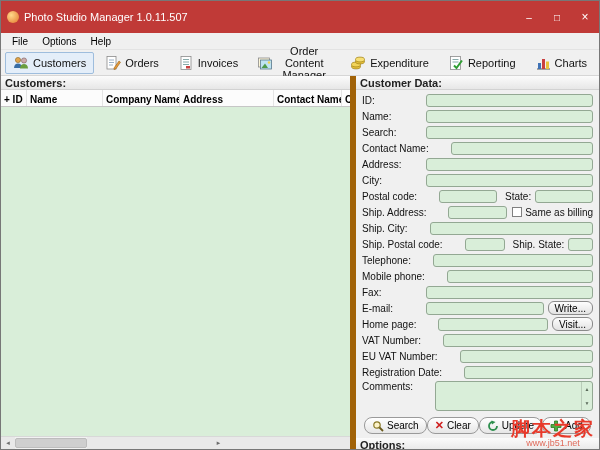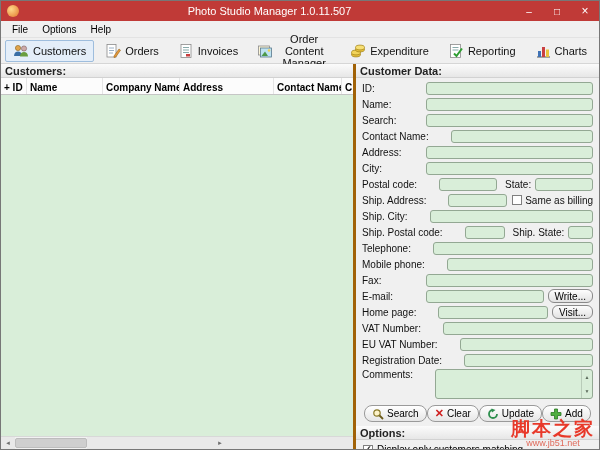--- a/index.html
+++ b/index.html
@@ -1,39 +1,39 @@
 <!DOCTYPE html>
 <html><head>
 <meta charset="utf-8">
 <style>
   * { margin:0; padding:0; box-sizing:border-box; }
   html,body { width:600px; height:450px; font-family:"Liberation Sans", sans-serif; background:#fff; }
   .window { width:600px; height:450px; border:1px solid #777; display:flex; flex-direction:column; background:#f0f0f0; position:relative; overflow:hidden; }
 
   
-  .titlebar { height:20px; background:#c03a37; display:flex; align-items:center; color:#fff; font-size:11px; flex:0 0 auto;text-align:center; }
+  .titlebar { height:32px; background:#c03a37; display:flex; align-items:center; color:#fff; font-size:11px; flex:0 0 auto; }
   .app-icon { width:12px; height:12px; border-radius:50%; background:radial-gradient(circle at 35% 35%, #ffd98a, #e2762b); margin:0 5px 0 6px; flex:0 0 auto; }
   .title-text { flex:1; white-space:nowrap; overflow:hidden; }
   .win-controls { display:flex; height:100%; }
   .win-btn { width:28px; display:flex; align-items:center; justify-content:center; font-size:10px; color:#fff; }
   .win-btn.close { font-size:12px; }
 
   
   .menubar { height:17px; background:#f0f0f0; display:flex; align-items:center; padding-left:4px; font-size:10px; border-bottom:1px solid #e3e3e3; flex:0 0 auto; }
   .menu-item { padding:1px 7px; }
 
   
   .toolbar { height:26px; background:#f0f0f0; display:flex; align-items:center; padding:1px 4px; gap:3px; border-bottom:1px solid #d6d6d6; flex:0 0 auto; }
   .tbtn { display:flex; align-items:center; gap:4px; height:22px; padding:0 7px; font-size:11px; color:#111; border:1px solid transparent; border-radius:2px; background:transparent; }
   .tbtn.active { background:#e4eef9; border-color:#9ebddd; }
   .tbtn svg { flex:0 0 auto; }
 
   
   .main { flex:1; display:flex; min-height:0; }
-  .left { width:355px; flex:0 0 auto; display:flex; flex-direction:column; border-right:3px solid #a16207; background:#fff; }
+  .left { width:355px; flex:0 0 auto; display:flex; flex-direction:column; border-right:6px solid #a16207; background:#fff; }
   .right { flex:1; display:flex; flex-direction:column; background:#f0f0f0; min-width:0; }
 
   .panel-header { height:14px; flex:0 0 auto; font-size:11px; font-weight:bold; line-height:14px; padding-left:4px; background:linear-gradient(#fbfbfb,#e7e7e7); border-bottom:1px solid #d2d2d2; color:#222; }
 
   
   .thead { height:17px; flex:0 0 auto; display:flex; background:#fcfcfc; border-bottom:1px solid #c6c6c6; font-size:10px; font-weight:bold; }
   .th { padding:4px 3px; border-right:1px solid #e4e4e4; white-space:nowrap; overflow:hidden; }
   .th.c0{ width:26px; } .th.c1{ width:76px; } .th.c2{ width:77px; } .th.c3{ width:68px; } .th.c4{ width:94px; } .th.c5{ flex:1; border-right:none; }
   .tbody { flex:1; background:#d9eed9; }
   .hscroll { height:13px; flex:0 0 auto; background:#f2f2f2; border-top:1px solid #d8d8d8; display:flex; align-items:stretch; }

